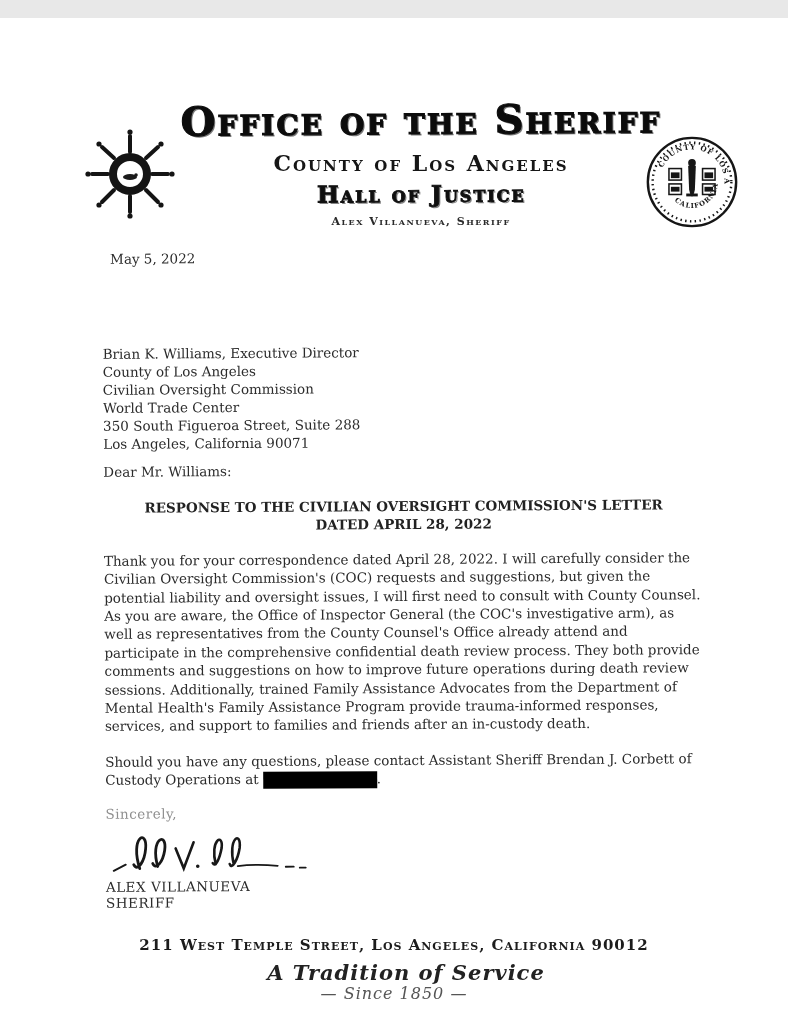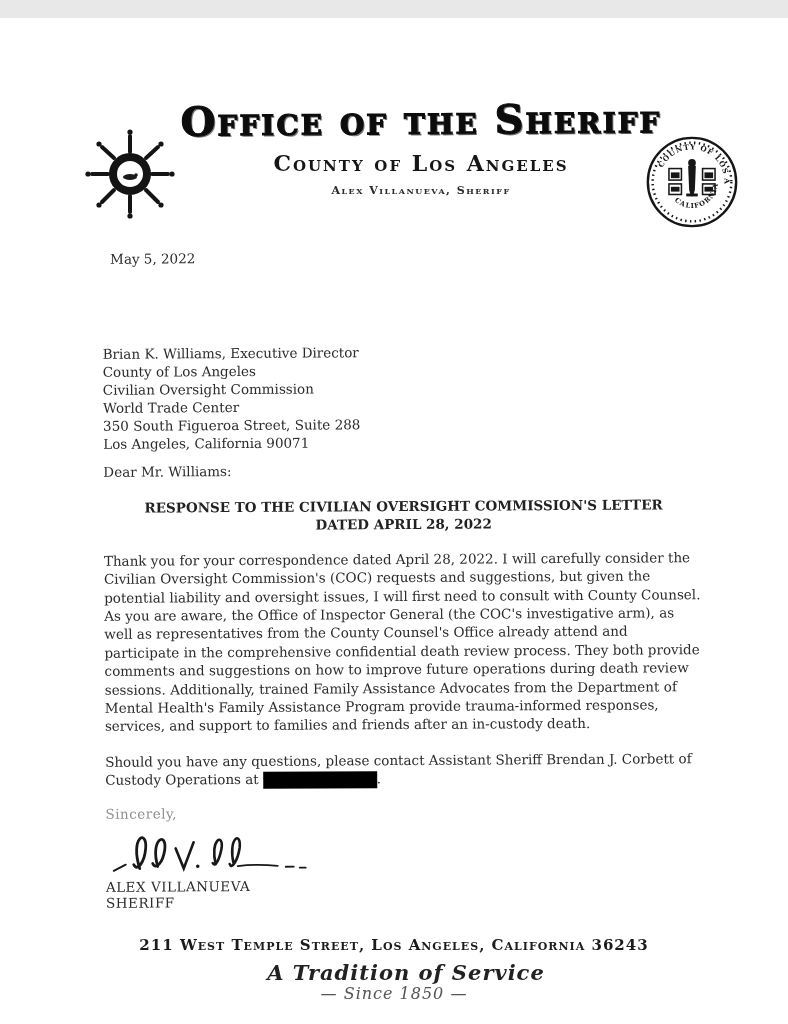--- a/index.html
+++ b/index.html
@@ -123,20 +123,21 @@
           <ellipse cx="46" cy="55" rx="7" ry="3"></ellipse>
           <circle cx="52" cy="53" r="1.8"></circle>
         </g>
       </g>
     </svg>
   </div>
 
   <div class="header-center">
     <div class="office-title">Office of the Sheriff</div>
     <div class="county-line">County of Los Angeles</div>
+    <div><span class="hall-line">Hall of Justice</span></div>
     <div class="sheriff-line">Alex Villanueva, Sheriff</div>
   </div>
 
   <div class="seal-right">
     <svg width="96" height="96" viewBox="0 0 100 100">
       <defs>
         <path id="sealTopArc" d="M 50,50 m -34,0 a 34,34 0 1,1 68,0"></path>
         <path id="sealBottomArc" d="M 50,50 m -27,0 a 27,27 0 0,0 54,0"></path>
       </defs>
       <circle cx="50" cy="50" r="46" fill="none" stroke="#161616" stroke-width="2.5"></circle>
@@ -206,18 +207,18 @@
           <path d="M 190,42 L 196,42" stroke-width="1.8"></path>
         </g>
       </svg>
     </div>
 
     <div class="signer-name">ALEX VILLANUEVA</div>
     <div class="signer-title">SHERIFF</div>
   </div>
 
   <div class="footer">
-    <div class="footer-address">211 West Temple Street, Los Angeles, California 36243</div>
+    <div class="footer-address">211 West Temple Street, Los Angeles, California 90012</div>
     <div class="footer-motto">A Tradition of Service</div>
     <div class="footer-since">— Since 1850 —</div>
   </div>
 
 </div>
 
 </body></html>

